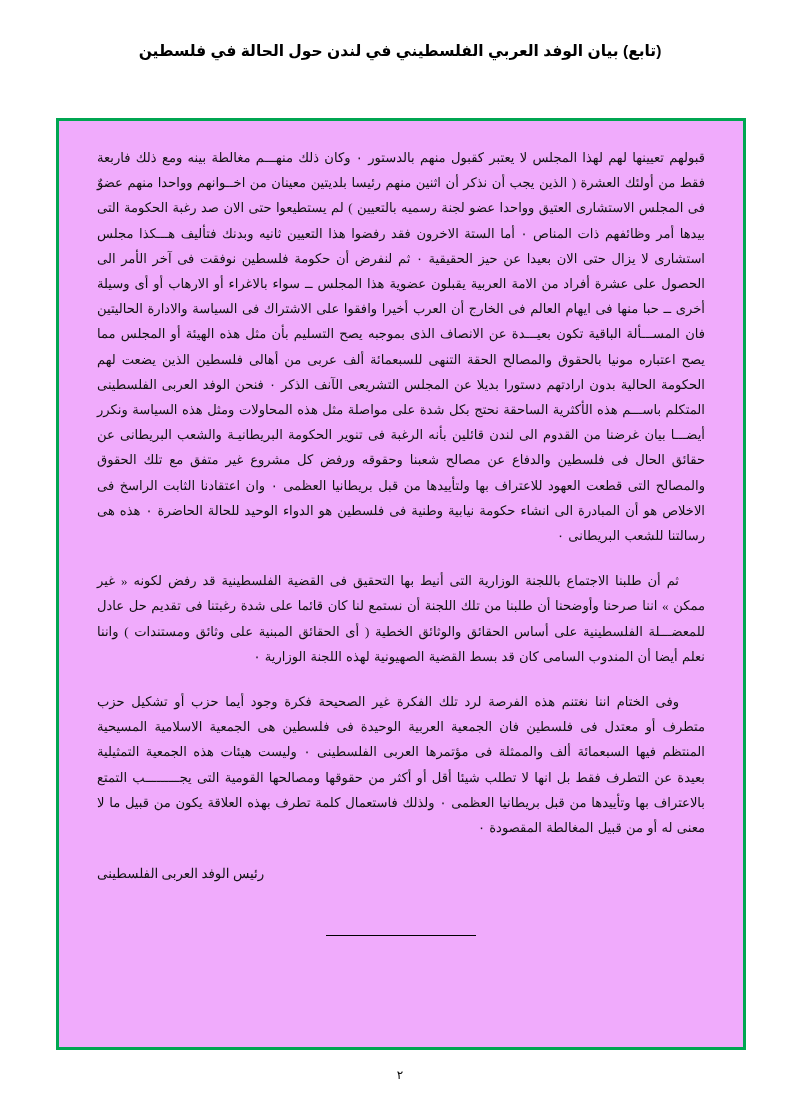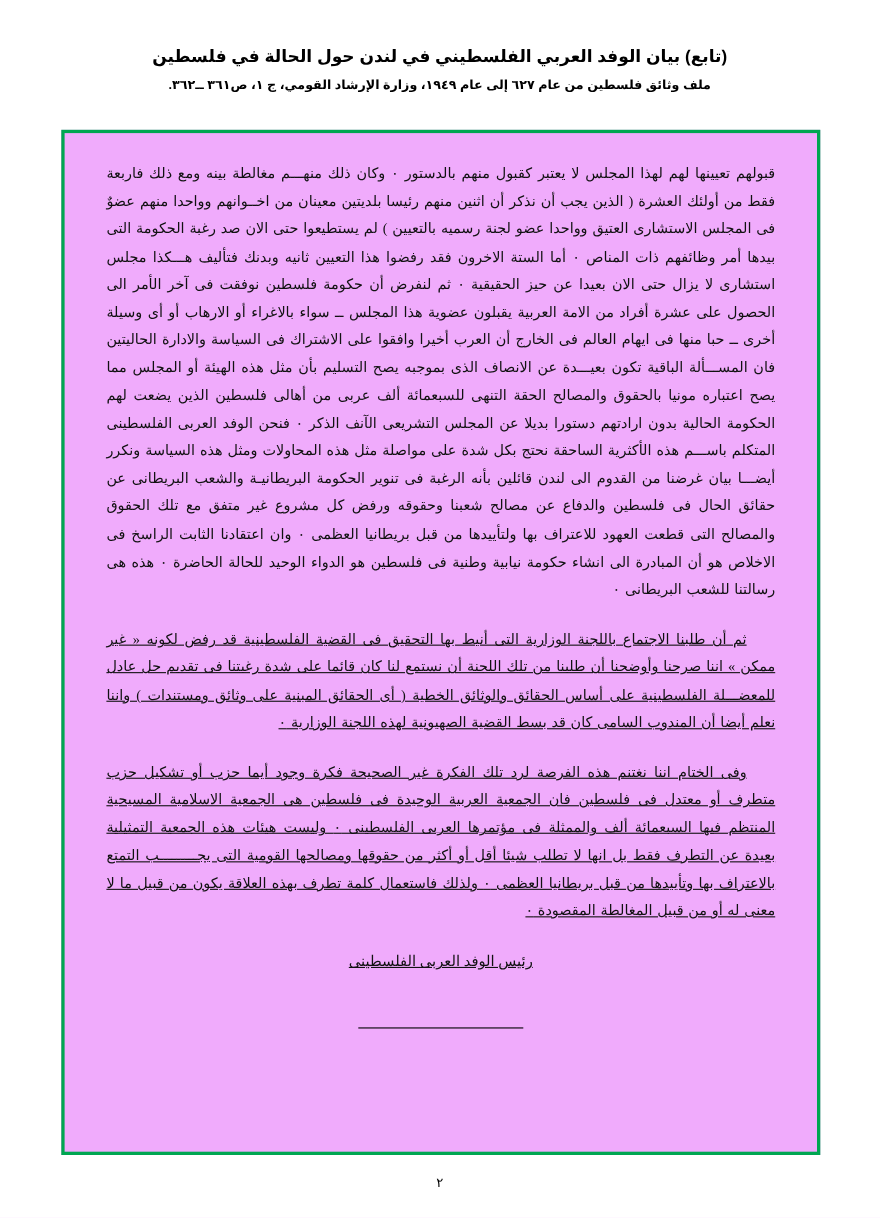--- a/index.html
+++ b/index.html
@@ -70,30 +70,28 @@
   }
   .para {
     margin: 0 0 14px 0;
     text-indent: 0;
   }
   .para.indent {
     text-indent: 26px;
   }
   .para.gap-top {
     margin-top: 20px;
-    text-decoration: underline;
   }
   .signature {
     direction: rtl;
-    text-align: center;
+    text-align: left;
     margin-top: 26px;
     font-family: "Liberation Serif", "DejaVu Serif", serif;
     font-size: 13.4px;
     color: #111;
-    text-decoration: underline;
   }
   .rule-wrap {
     text-align: center;
     margin-top: 40px;
   }
   .rule {
     display: inline-block;
     width: 150px;
     height: 0;
     border-top: 1.6px solid #000;
@@ -109,21 +107,20 @@
     color: #000;
   }
 </style>
 </head>
 <body>
 
 <div class="page">
 
   <div class="header">
     <div class="header-title">(تابع) بيان الوفد العربي الفلسطيني في لندن حول الحالة في فلسطين</div>
-    <div class="header-sub">ملف وثائق فلسطين من عام ٦٢٧ إلى عام ١٩٤٩، وزارة الإرشاد القومي، ج ١، ص٣٦١ ــ٣٦٢.</div>
   </div>
 
   <div class="frame">
     <div class="frame-inner">
       <div class="body-text">
         <p class="para">قبولهم تعيينها لهم لهذا المجلس لا يعتبر كقبول منهم بالدستور ٠ وكان ذلك منهـــم مغالطة بينه ومع ذلك فاربعة فقط من أولئك العشرة ( الذين يجب أن نذكر أن اثنين منهم رئيسا بلديتين معينان من اخــوانهم وواحدا منهم عضوٌ فى المجلس الاستشارى العتيق وواحدا عضو لجنة رسميه بالتعيين ) لم يستطيعوا حتى الان صد رغبة الحكومة التى بيدها أمر وظائفهم ذات المناص ٠ أما الستة الاخرون فقد رفضوا هذا التعيين ثانيه وبدنك فتأليف هـــكذا مجلس استشارى لا يزال حتى الان بعيدا عن حيز الحقيقية ٠ ثم لنفرض أن حكومة فلسطين نوفقت فى آخر الأمر الى الحصول على عشرة أفراد من الامة العربية يقبلون عضوية هذا المجلس ــ سواء بالاغراء أو الارهاب أو أى وسيلة أخرى ــ حبا منها فى ايهام العالم فى الخارج أن العرب أخيرا وافقوا على الاشتراك فى السياسة والادارة الحاليتين فان المســـألة الباقية تكون بعيـــدة عن الانصاف الذى بموجبه يصح التسليم بأن مثل هذه الهيئة أو المجلس مما يصح اعتباره مونيا بالحقوق والمصالح الحقة التنهى للسبعمائة ألف عربى من أهالى فلسطين الذين يضعت لهم الحكومة الحالية بدون ارادتهم دستورا بديلا عن المجلس التشريعى الآنف الذكر ٠ فنحن الوفد العربى الفلسطينى المتكلم باســـم هذه الأكثرية الساحقة نحتج بكل شدة على مواصلة مثل هذه المحاولات ومثل هذه السياسة ونكرر أيضـــا بيان غرضنا من القدوم الى لندن قائلين بأنه الرغبة فى تنوير الحكومة البريطانيـة والشعب البريطانى عن حقائق الحال فى فلسطين والدفاع عن مصالح شعبنا وحقوقه ورفض كل مشروع غير متفق مع تلك الحقوق والمصالح التى قطعت العهود للاعتراف بها ولتأييدها من قبل بريطانيا العظمى ٠ وان اعتقادنا الثابت الراسخ فى الاخلاص هو أن المبادرة الى انشاء حكومة نيابية وطنية فى فلسطين هو الدواء الوحيد للحالة الحاضرة ٠ هذه هى رسالتنا للشعب البريطانى ٠</p>
         <p class="para indent gap-top">ثم أن طلبنا الاجتماع باللجنة الوزارية التى أنيط بها التحقيق فى القضية الفلسطينية قد رفض لكونه « غير ممكن » اننا صرحنا وأوضحنا أن طلبنا من تلك اللجنة أن نستمع لنا كان قائما على شدة رغبتنا فى تقديم حل عادل للمعضـــلة الفلسطينية على أساس الحقائق والوثائق الخطية ( أى الحقائق المبنية على وثائق ومستندات ) واننا نعلم أيضا أن المندوب السامى كان قد بسط القضية الصهيونية لهذه اللجنة الوزارية ٠</p>
         <p class="para indent gap-top">وفى الختام اننا نغتنم هذه الفرصة لرد تلك الفكرة غير الصحيحة فكرة وجود أيما حزب أو تشكيل حزب متطرف أو معتدل فى فلسطين فان الجمعية العربية الوحيدة فى فلسطين هى الجمعية الاسلامية المسيحية المنتظم فيها السبعمائة ألف والممثلة فى مؤتمرها العربى الفلسطينى ٠ وليست هيئات هذه الجمعية التمثيلية بعيدة عن التطرف فقط بل انها لا تطلب شيئا أقل أو أكثر من حقوقها ومصالحها القومية التى يجـــــــــب التمتع بالاعتراف بها وتأييدها من قبل بريطانيا العظمى ٠ ولذلك فاستعمال كلمة تطرف بهذه العلاقة يكون من قبيل ما لا معنى له أو من قبيل المغالطة المقصودة ٠</p>
       </div>
 

